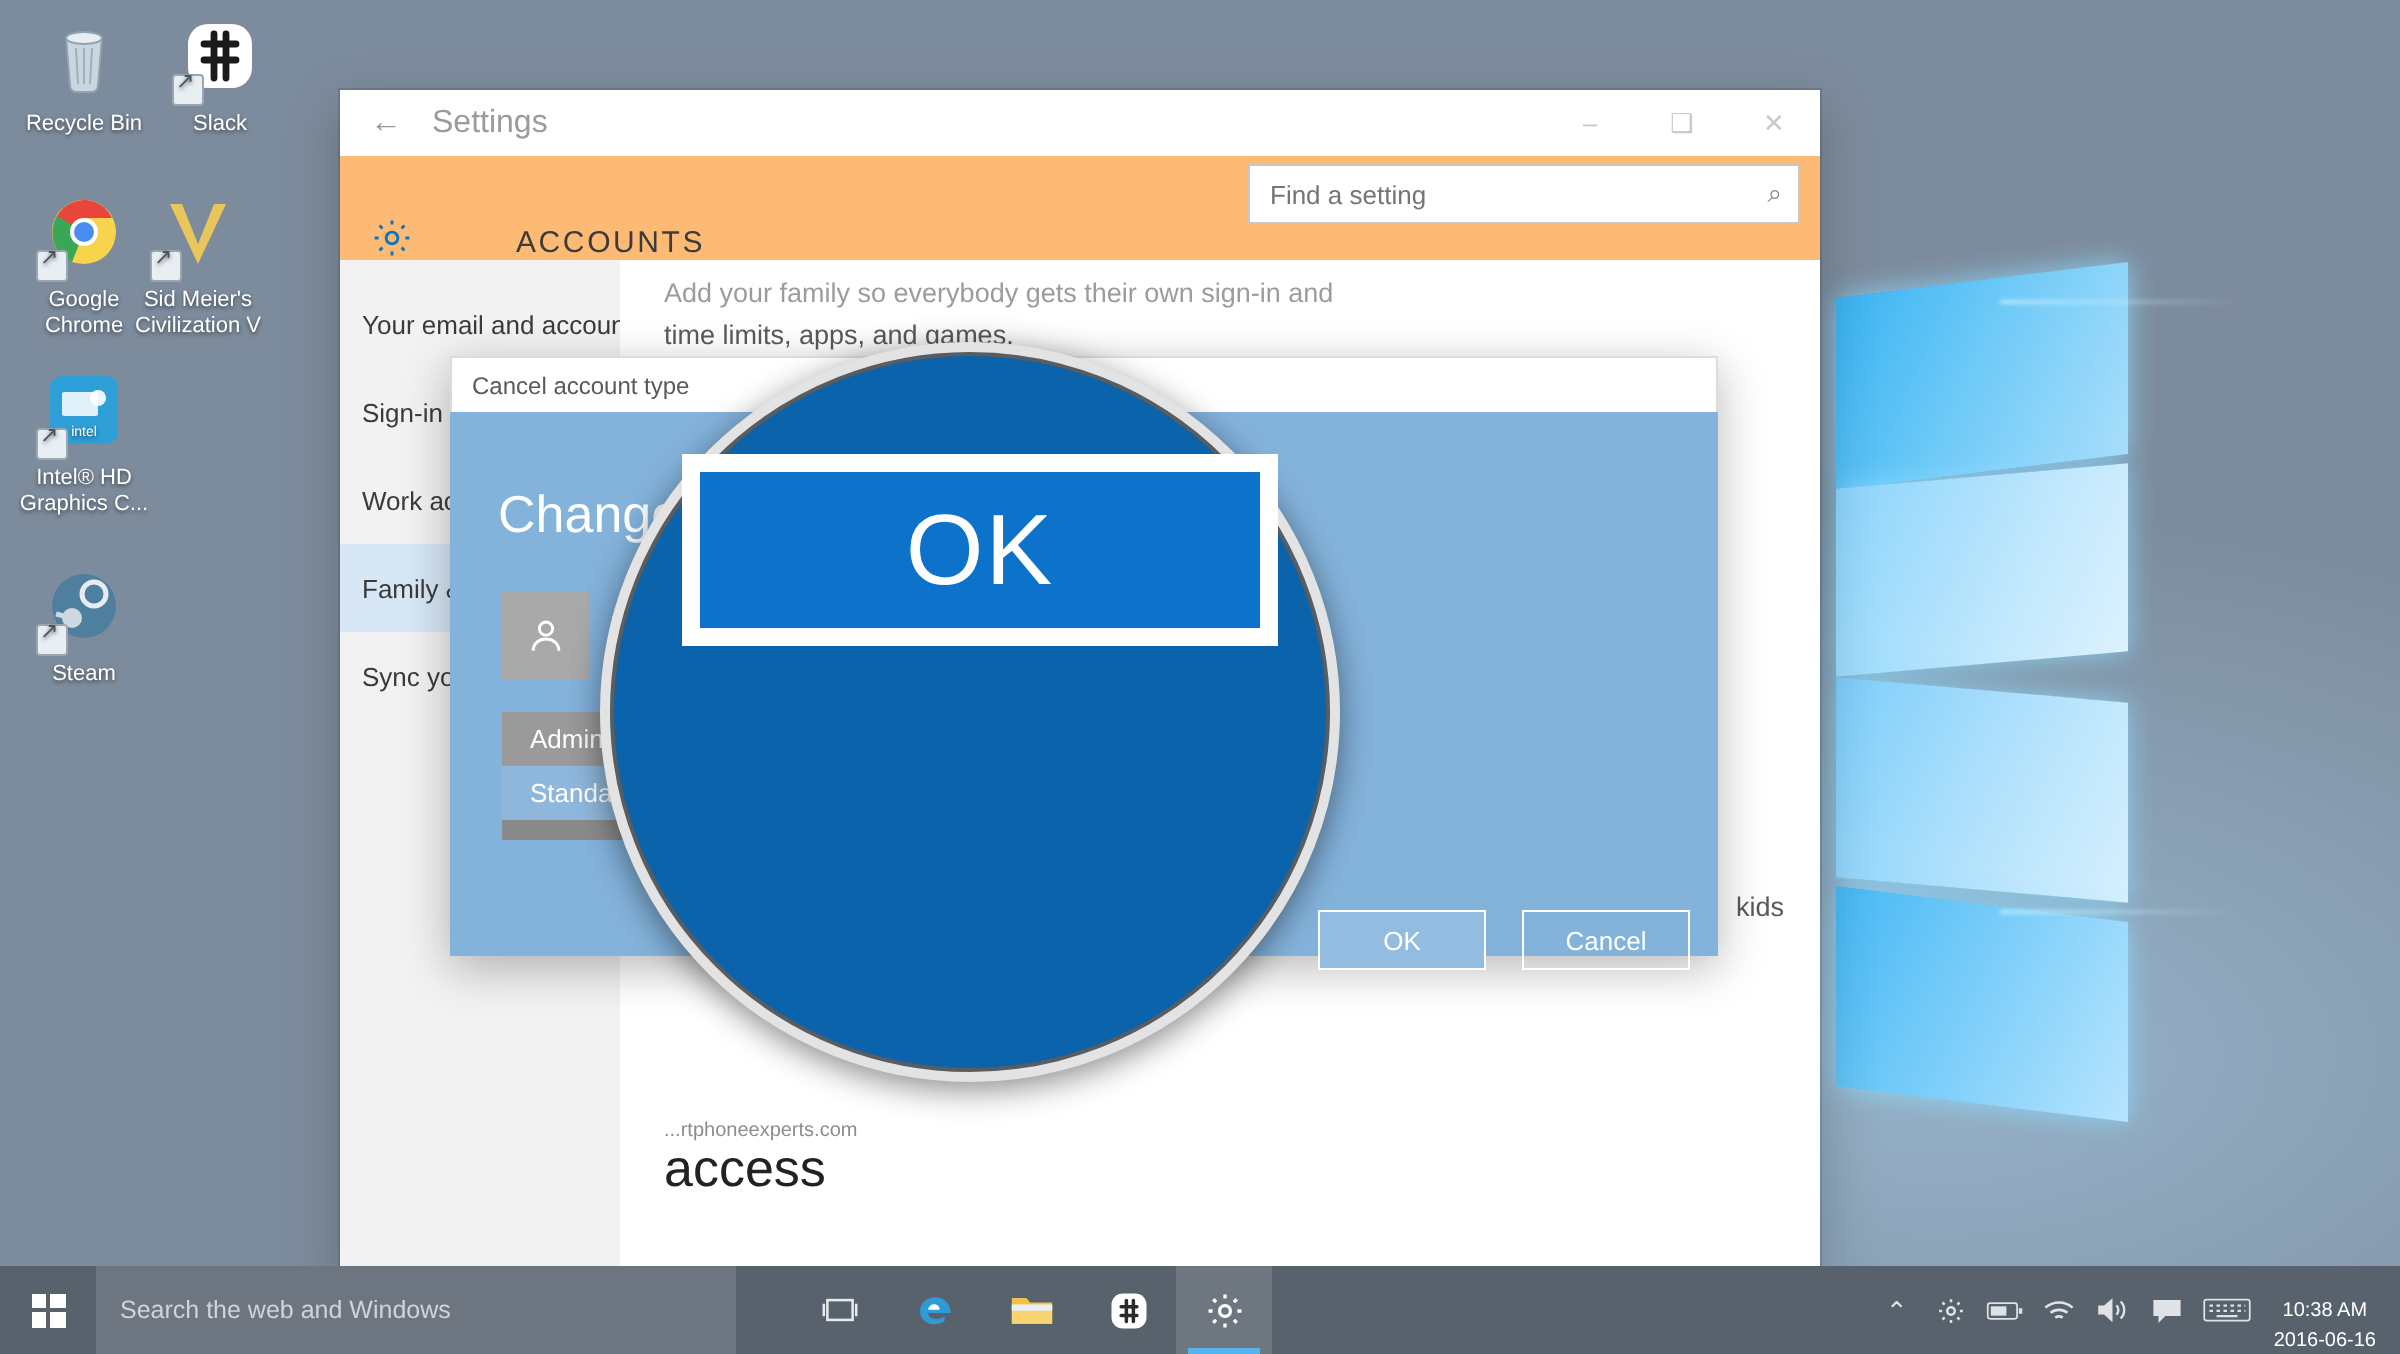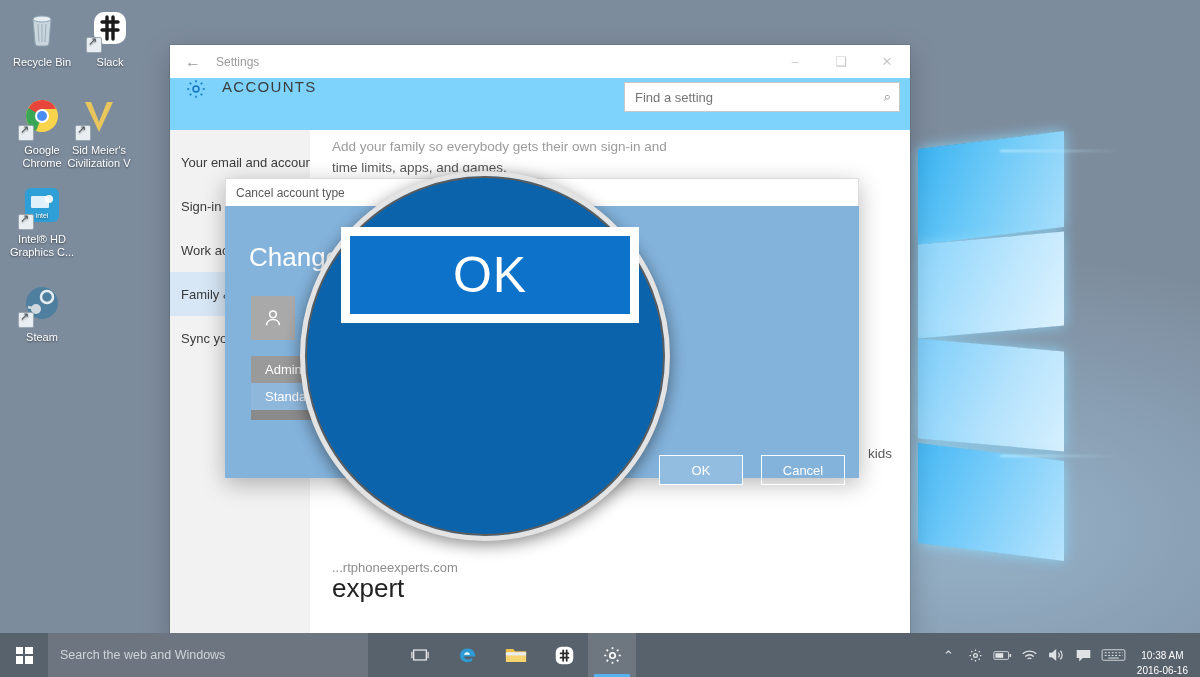--- a/index.html
+++ b/index.html
@@ -41,40 +41,40 @@
   .dicon .glyph{width:44px;height:44px;margin:0 auto 4px;position:relative;}
   .shortcut{position:absolute;left:-2px;bottom:-1px;width:14px;height:14px;background:#e9eef2;
     border:1px solid #9aa7b1;border-radius:2px;}
   .shortcut:after{content:"↗";position:absolute;left:1px;top:-3px;font-size:11px;color:#4a545c;}
 
   
   #settings-window{position:absolute;left:170px;top:45px;width:740px;height:595px;background:#ffffff;
     box-shadow:0 0 0 1px rgba(0,0,0,.10), 0 8px 26px rgba(0,0,0,.22);}
   #title-bar{height:33px;background:#ffffff;display:flex;align-items:center;position:relative;}
   #back-arrow{width:46px;height:33px;display:flex;align-items:center;justify-content:center;color:#999;font-size:16px;}
-  #win-title{font-size:12px;color:#9b9b9b;}
+  #win-title{font-size:16px;color:#9b9b9b;}
   .wbtns{position:absolute;right:0;top:0;display:flex;}
   .wbtn{width:46px;height:33px;display:flex;align-items:center;justify-content:center;color:#c9c9c9;font-size:13px;}
-  #header-row{height:52px;display:flex;align-items:flex-start;background:#7dd3fc;}
+  #header-row{height:52px;display:flex;align-items:flex-end;background:#fdba74;gap:36px;}
   #gear-head{width:52px;display:flex;align-items:center;justify-content:center;color:#0d6cb6;font-size:22px;}
   #page-title{font-size:15px;letter-spacing:1.3px;color:#3c3c3c;}
   #search-box{position:absolute;right:10px;top:37px;width:276px;height:30px;border:1px solid #c8c8c8;background:#fff;
     display:flex;align-items:center;padding:0 8px;box-sizing:border-box;}
   #search-box input{border:0;outline:0;flex:1;font-size:13px;color:#777;font-family:"Liberation Sans",sans-serif;background:transparent;}
   #search-icon{color:#888;font-size:13px;}
 
   #body-row{display:flex;height:562px;}
   #sidebar{width:140px;background:#f2f2f2;padding-top:10px;flex:0 0 140px;}
   .side-item{height:44px;display:flex;align-items:center;padding-left:11px;font-size:13px;color:#3b3b3b;white-space:nowrap;}
   .side-item.sel{background:#d7e7f6;}
   #content{flex:1;background:#fff;padding:6px 18px 0 22px;position:relative;}
   .ctext{font-size:13.5px;color:#5a5a5a;line-height:21px;}
   .muted{color:#9c9c9c;}
   #acct-row{position:absolute;left:22px;top:430px;right:18px;}
-  #acct-email{font-size:13px;color:#8d8d8d;}
+  #acct-email{font-size:10px;color:#8d8d8d;}
   #acct-name{font-size:26px;color:#222;margin-top:-2px;}
   #acct-btns{position:absolute;right:18px;top:546px;display:flex;gap:10px;}
   .gbtn{background:#e4e4e4;border:0;color:#4a4a4a;font-size:13px;padding:9px 16px;
     font-family:"Liberation Sans",sans-serif;}
 
   
   #dialog{position:absolute;left:225px;top:178px;width:634px;height:300px;
     box-shadow:0 6px 22px rgba(0,0,0,.28);}
   #dlg-title{height:28px;background:#ffffff;display:flex;align-items:center;padding-left:10px;
     font-size:12px;color:#5a5a5a;border:1px solid #dcdcdc;border-bottom:0;box-sizing:border-box;}
@@ -257,21 +257,21 @@
     </div>
 
     <div id="content">
       <div class="ctext muted">Add your family so everybody gets their own sign-in and</div>
       <div class="ctext">time limits, apps, and games.</div>
 
       <div class="ctext" style="position:absolute;right:18px;top:313px;">kids</div>
 
       <div id="acct-row">
         <div id="acct-email">...rtphoneexperts.com</div>
-        <div id="acct-name">expert</div>
+        <div id="acct-name">access</div>
       </div>
 
       <div id="acct-btns">
         <button class="gbtn">Change account type</button>
         <button class="gbtn">Remove</button>
       </div>
     </div>
   </div>
 </div>
 

